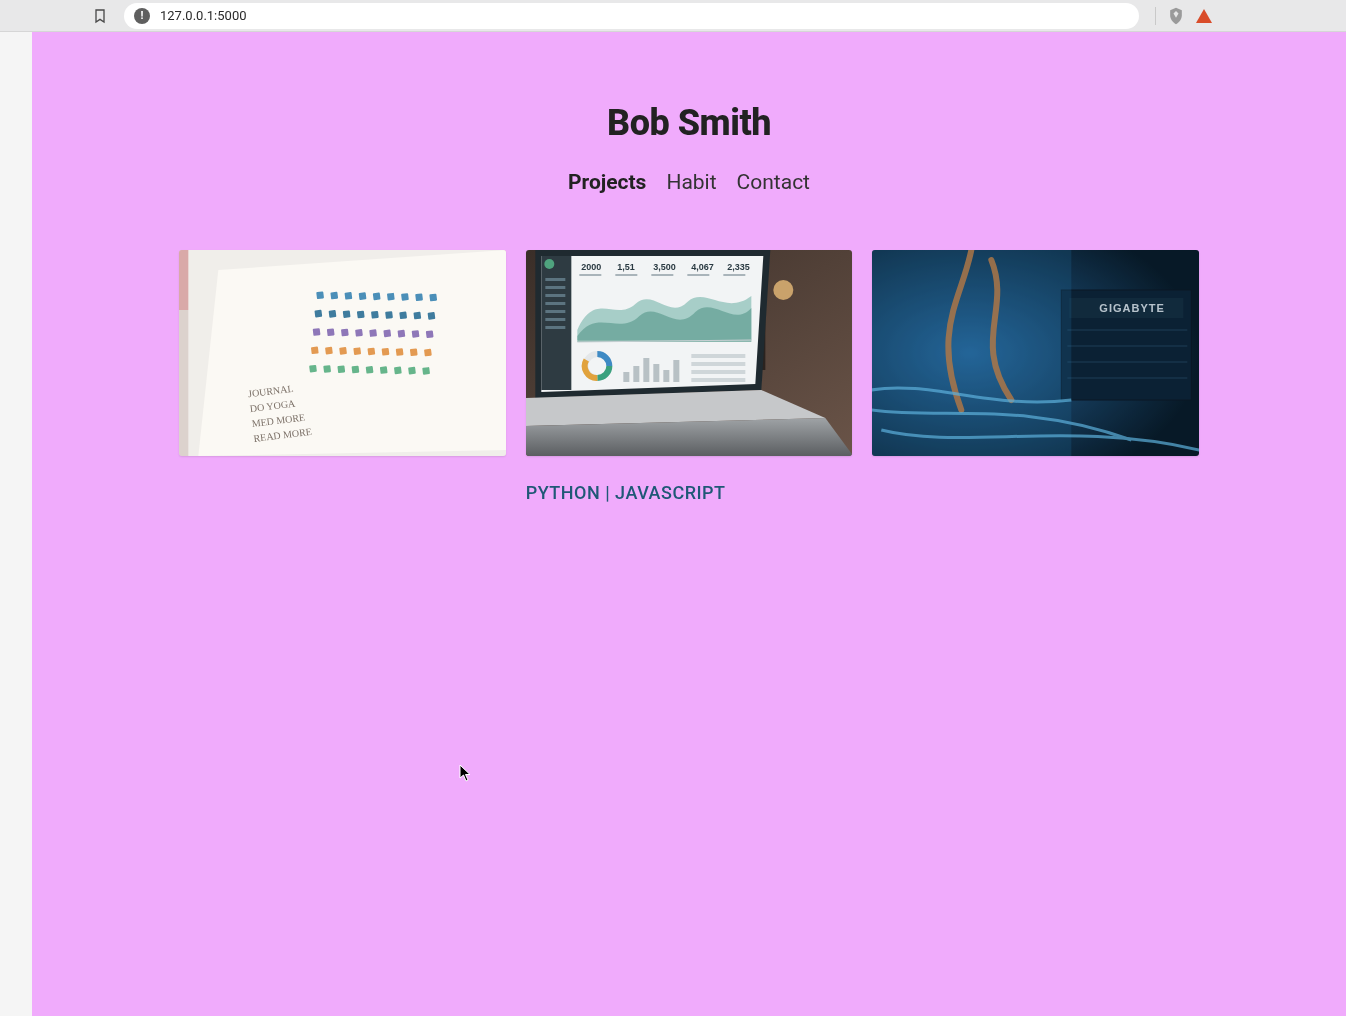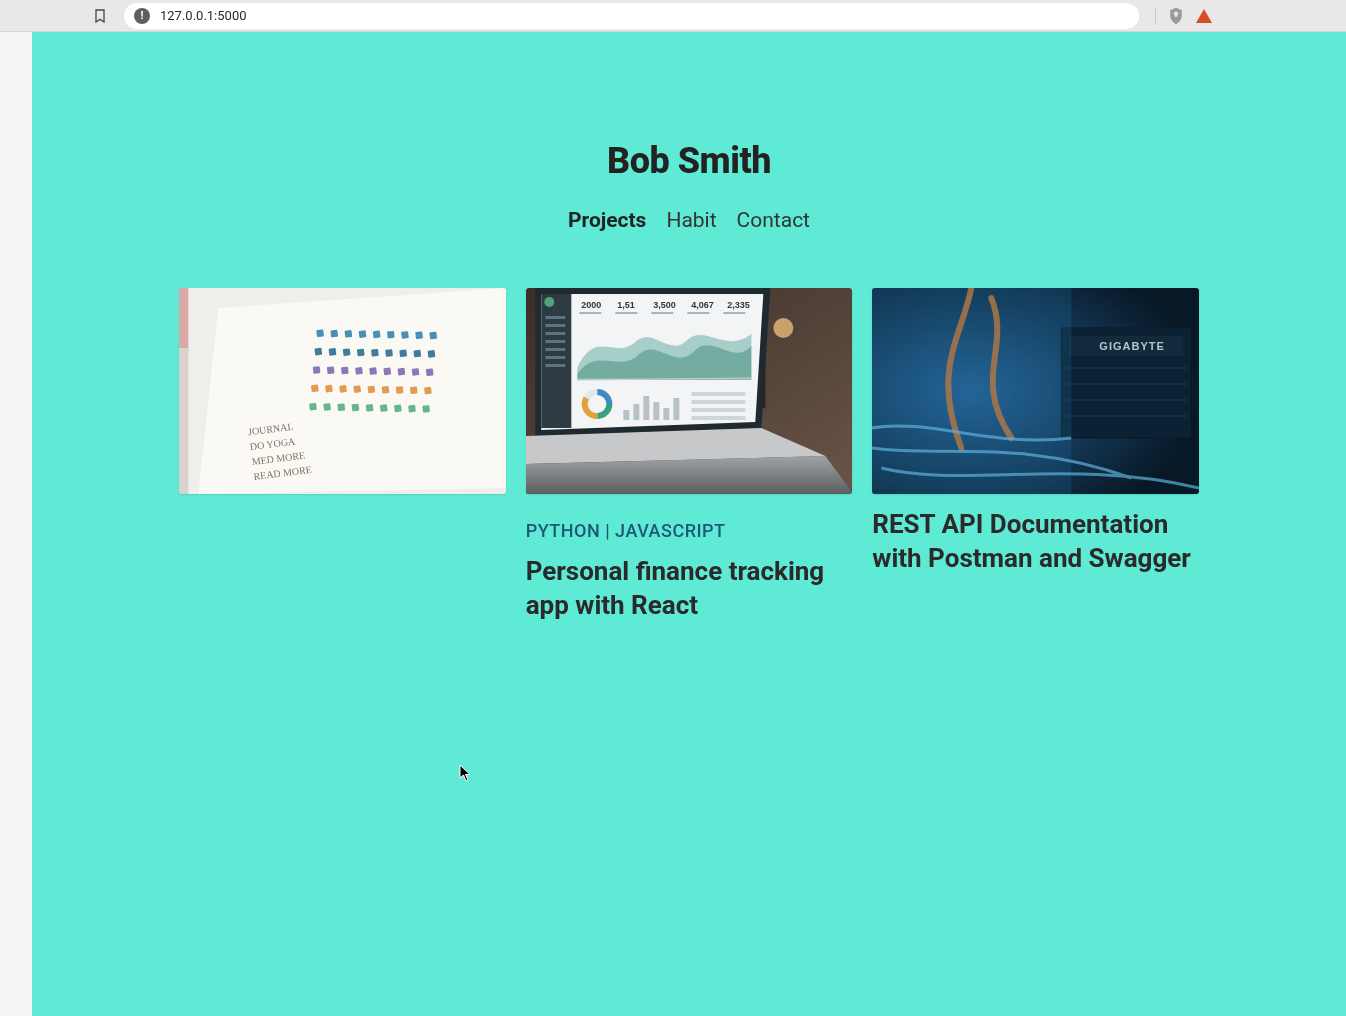--- a/index.html
+++ b/index.html
@@ -65,23 +65,23 @@
     }
     .brave-tri {
       width: 0; height: 0;
       border-left: 8px solid transparent;
       border-right: 8px solid transparent;
       border-bottom: 14px solid #d94c2a;
     }
 
     
     .page {
-      background: #5eead4;
+      background: #f0abfc;
       min-height: calc(100vh - 32px);
-      padding-top: 108px;
+      padding-top: 70px;
       margin-left: 32px;
     }
     .container {
       width: 1020px;
       margin: 0 auto;
     }
     .site-title {
       text-align: center;
       font-size: 36px;
       font-weight: 800;
@@ -326,21 +326,20 @@
                     <rect x="108" y="28" width="54" height="4"></rect>
                 </g>
               </g>
             </g>
 
             <polygon points="0,148 236,140 300,168 0,176" fill="#c6c8ca"></polygon>
             <polygon points="0,176 300,168 328,206 0,206" fill="url(#reflect)"></polygon>
           </svg>
         </div>
         <div class="card-tags">PYTHON | JAVASCRIPT</div>
-        <div class="card-title">Personal finance tracking app with React</div>
       </div>
 
       <div class="card">
         <div class="thumb">
           <svg viewBox="0 0 328 206" preserveAspectRatio="xMidYMid slice">
             <defs>
               <radialGradient id="glow" cx="0.3" cy="0.5" r="0.7">
                 <stop offset="0" stop-color="#2a6fa8"></stop>
                   <stop offset="1" stop-color="#071824"></stop>
               </radialGradient>
@@ -363,21 +362,20 @@
 
             <rect x="0" y="0" width="200" height="206" fill="#2a8ac4" opacity="0.22"></rect>
             <g stroke="#6fd0ff" stroke-width="3" opacity="0.7" fill="none">
               <path d="M0 140 C60 130, 120 160, 200 150"></path>
               <path d="M0 160 C70 170, 150 150, 260 190"></path>
               <path d="M10 180 C90 200, 200 170, 328 200"></path>
             </g>
             <rect x="0" y="0" width="328" height="206" fill="#0a2438" opacity="0.18"></rect>
           </svg>
         </div>
-        <div class="card-title">REST API Documentation with Postman and Swagger</div>
       </div>
 
     </div>
   </div>
 </div>
 
 <svg class="cursor" viewBox="0 0 14 18">
   <path d="M1 1 L1 14 L4.5 11 L7 17 L9 16 L6.5 10.5 L11 10.5 Z" fill="#000" stroke="#fff" stroke-width="1"></path>
 </svg>
 

